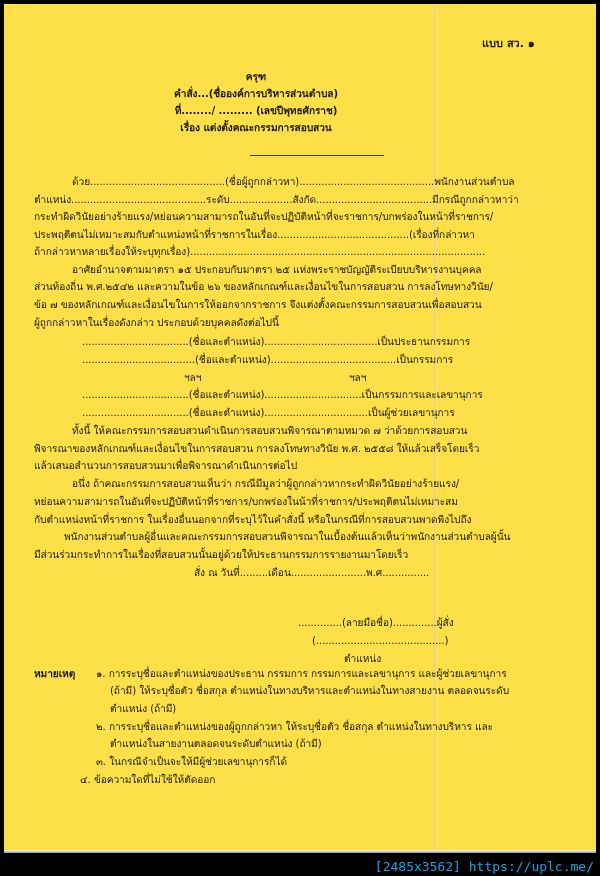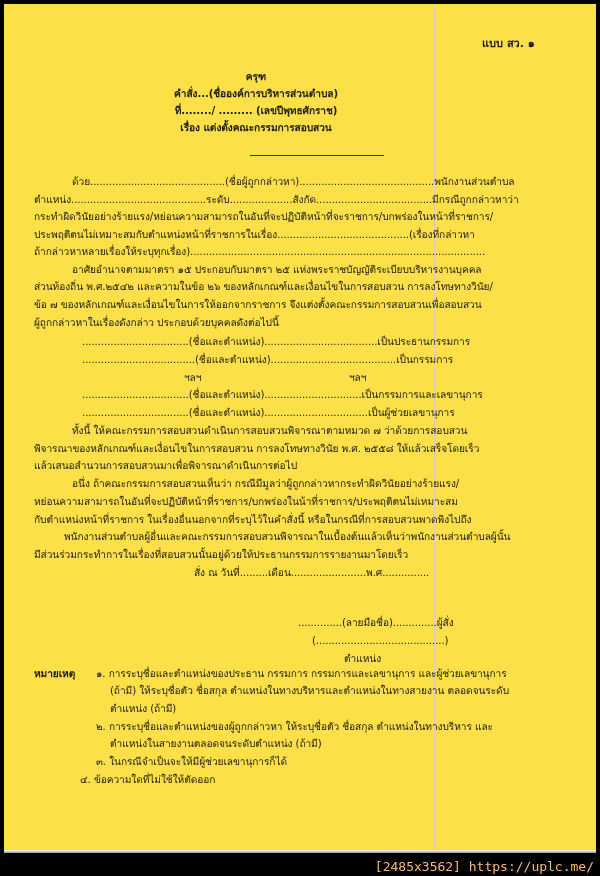--- a/index.html
+++ b/index.html
@@ -39,21 +39,21 @@
   .form-code {
     position: absolute; left: 478px; top: 30px;
     font-size: 11px; font-weight: bold; white-space: nowrap;
   }
   .header-rule {
     position: absolute; left: 246px; top: 151px; width: 134px; height: 1px;
     background: #333;
   }
   .footer-text {
     position: absolute; right: 6px; bottom: 2px;
-    color: #fdba74; font-size: 13px;
+    color: #0ea5e9; font-size: 13px;
     font-family: "DejaVu Sans Mono", "Liberation Mono", monospace;
     white-space: nowrap;
   }
 </style>
 </head>
 <body>
 
 <div class="page">
   <div class="fold-line"></div>
 

